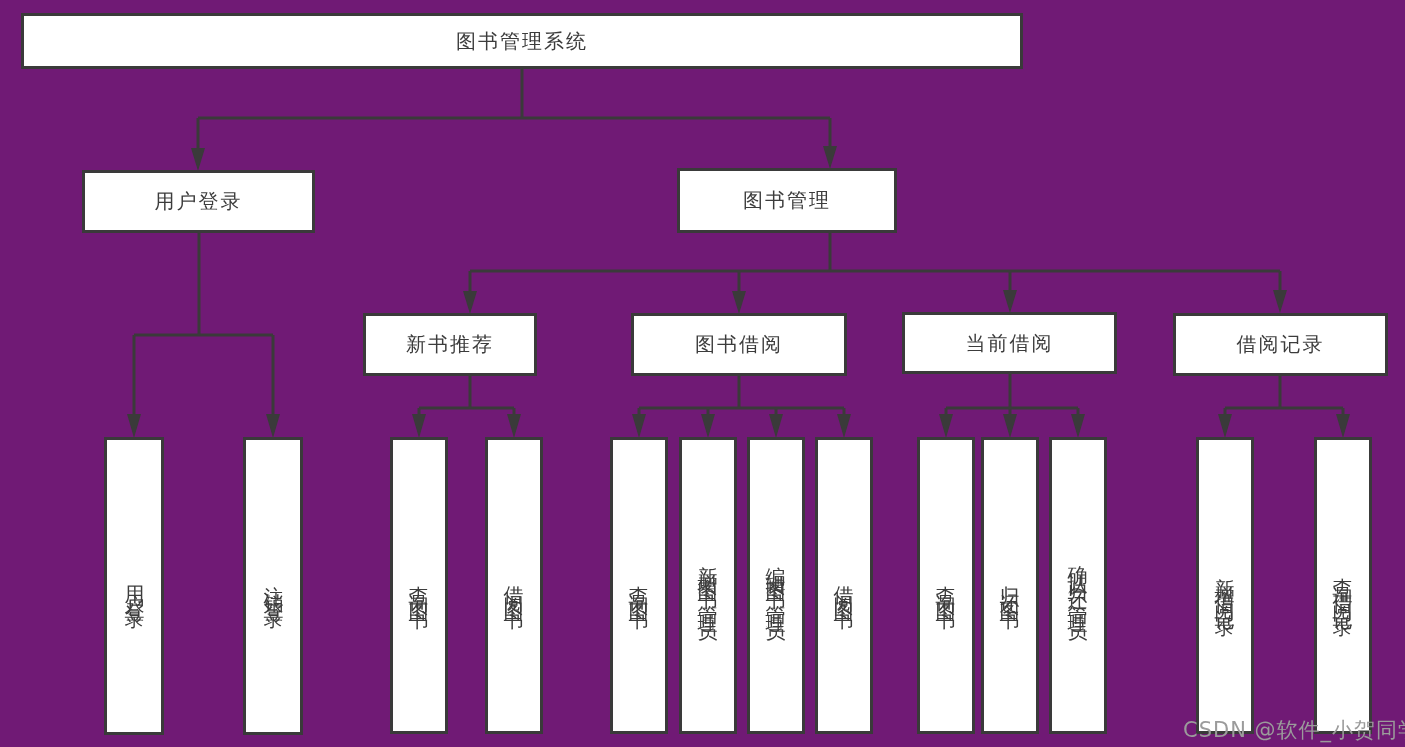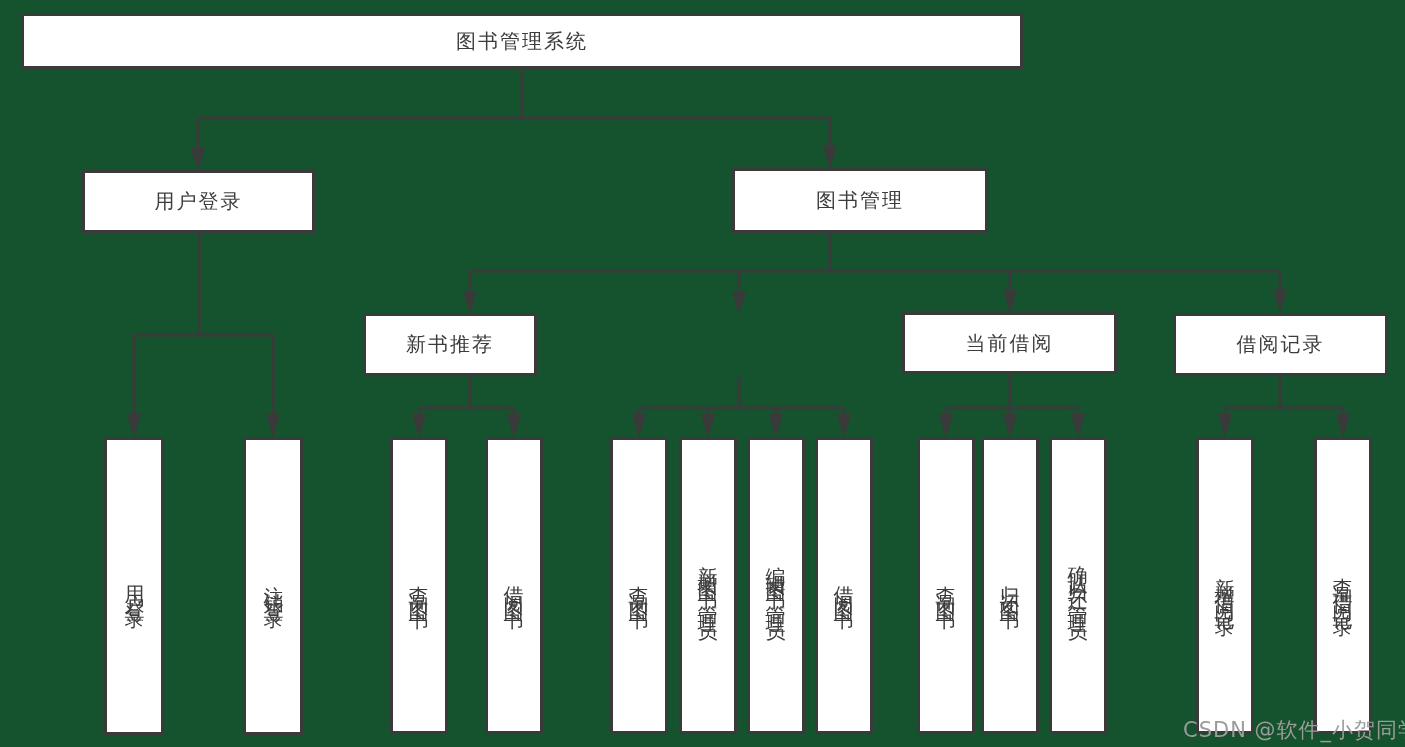--- a/index.html
+++ b/index.html
@@ -5,21 +5,21 @@
   html, body {
     margin: 0;
     padding: 0;
     background: #ffffff;
     font-family: "DejaVu Sans", "Liberation Sans", sans-serif;
   }
   .stage {
     position: relative;
     width: 1405px;
     height: 747px;
-    background: #14532d;
+    background: #701a75;
     overflow: hidden;
   }
   svg.connectors {
     position: absolute;
     left: 0; top: 0;
     width: 1405px;
     height: 747px;
     z-index: 1;
   }
   .node {
@@ -91,23 +91,24 @@
       <polygon points="1003,414 1017,414 1010,438"></polygon>
       <polygon points="1071,414 1085,414 1078,438"></polygon>
       <polygon points="1218,414 1232,414 1225,438"></polygon>
       <polygon points="1336,414 1350,414 1343,438"></polygon>
     </g>
   </svg>
 
   <div class="node horiz" style="left:21px; top:13px; width:1002px; height:56px;">图书管理系统</div>
 
   <div class="node horiz" style="left:82px; top:170px; width:233px; height:63px;">用户登录</div>
-  <div class="node horiz" style="left:732px; top:168px; width:256px; height:65px;">图书管理</div>
+  <div class="node horiz" style="left:677px; top:168px; width:220px; height:65px;">图书管理</div>
 
   <div class="node horiz" style="left:363px; top:313px; width:174px; height:63px;">新书推荐</div>
+  <div class="node horiz" style="left:631px; top:313px; width:216px; height:63px;">图书借阅</div>
   <div class="node horiz" style="left:902px; top:312px; width:215px; height:62px;text-align:right;">当前借阅</div>
   <div class="node horiz" style="left:1173px; top:313px; width:215px; height:63px;">借阅记录</div>
 
   <div class="node vert" style="left:104px; top:437px; width:60px; height:298px;">用户登录</div>
   <div class="node vert" style="left:243px; top:437px; width:60px; height:298px;">注销登录</div>
 
   <div class="node vert" style="left:390px; top:437px; width:58px; height:297px;">查询图书</div>
   <div class="node vert" style="left:485px; top:437px; width:58px; height:297px;">借阅图书</div>
 
   <div class="node vert" style="left:610px; top:437px; width:58px; height:297px;">查询图书</div>

